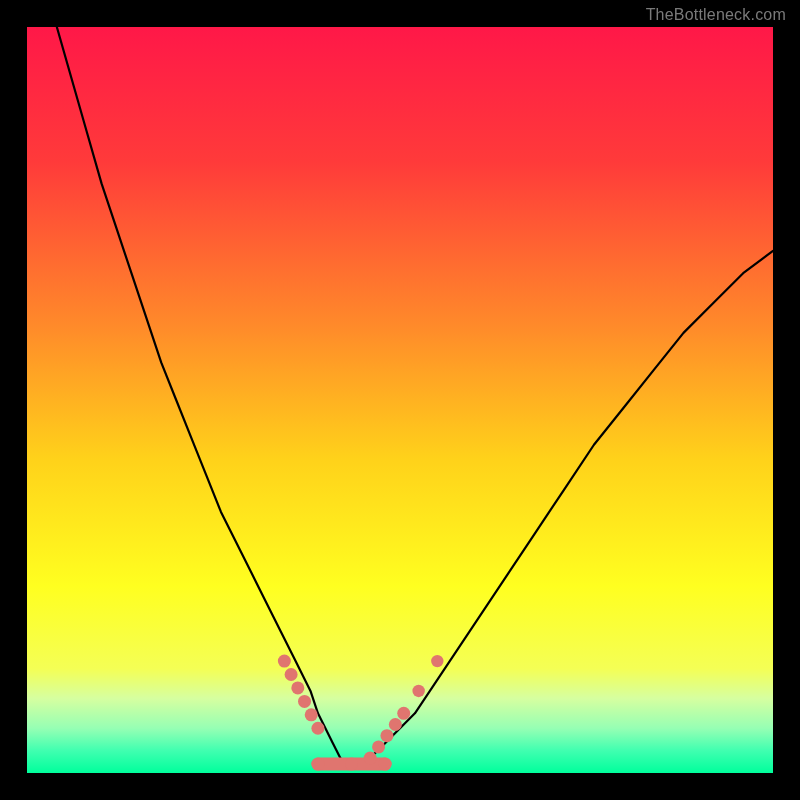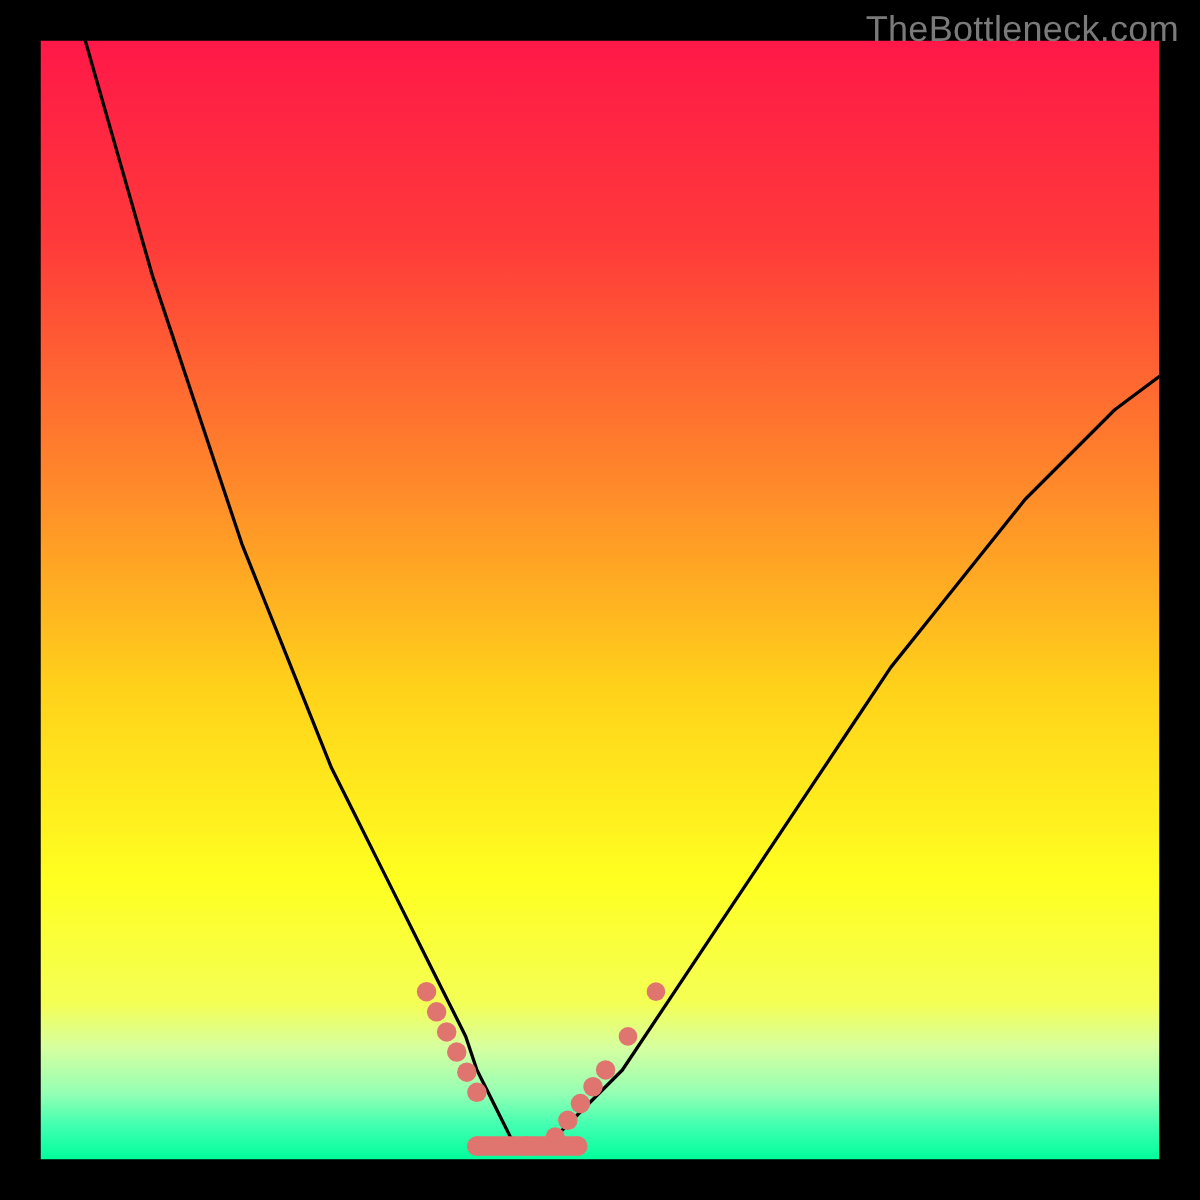--- a/index.html
+++ b/index.html
@@ -9,21 +9,21 @@
     height: 800px;
     background: #000;
     position: relative;
     font-family: Arial, Helvetica, sans-serif;
   }
   .watermark {
     position: absolute;
     top: 6px;
     right: 14px;
     color: #7a7a7a;
-    font-size: 24px;
+    font-size: 16px;
     font-weight: 500;
     letter-spacing: 0.2px;
     z-index: 10;
   }
   .frame {
     position: absolute;
     top: 27px;
     left: 27px;
     width: 746px;
     height: 746px;

